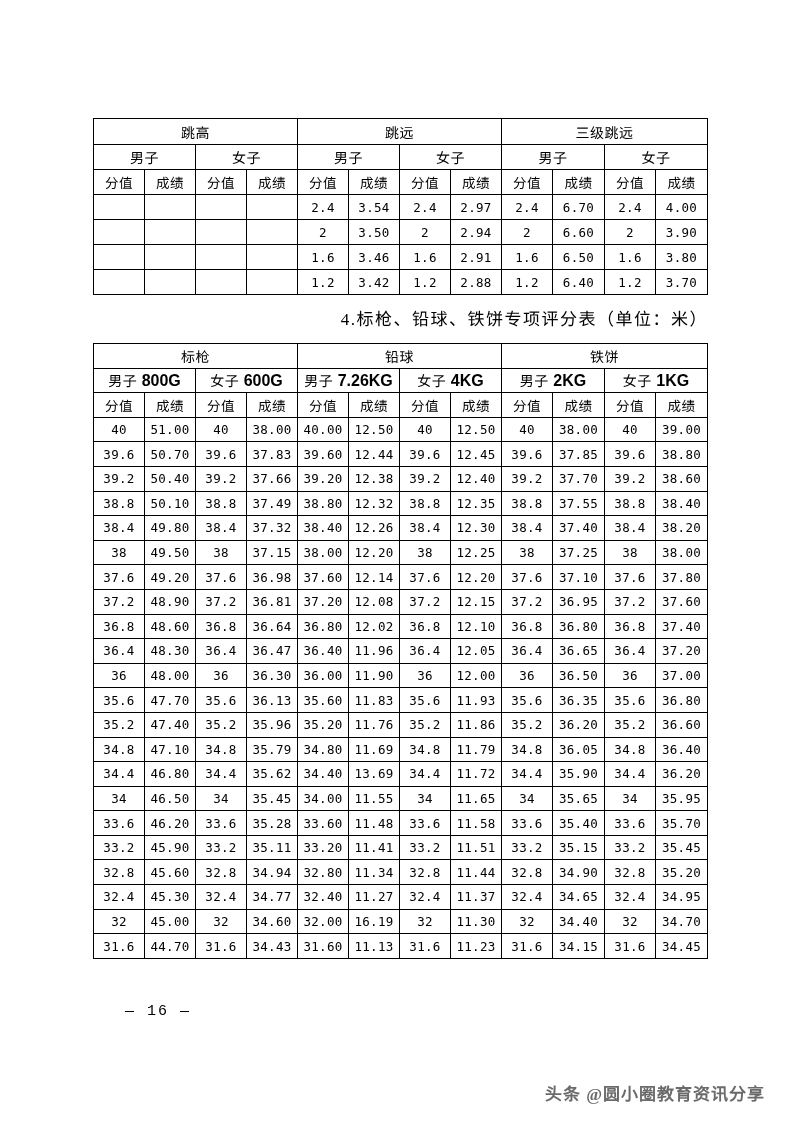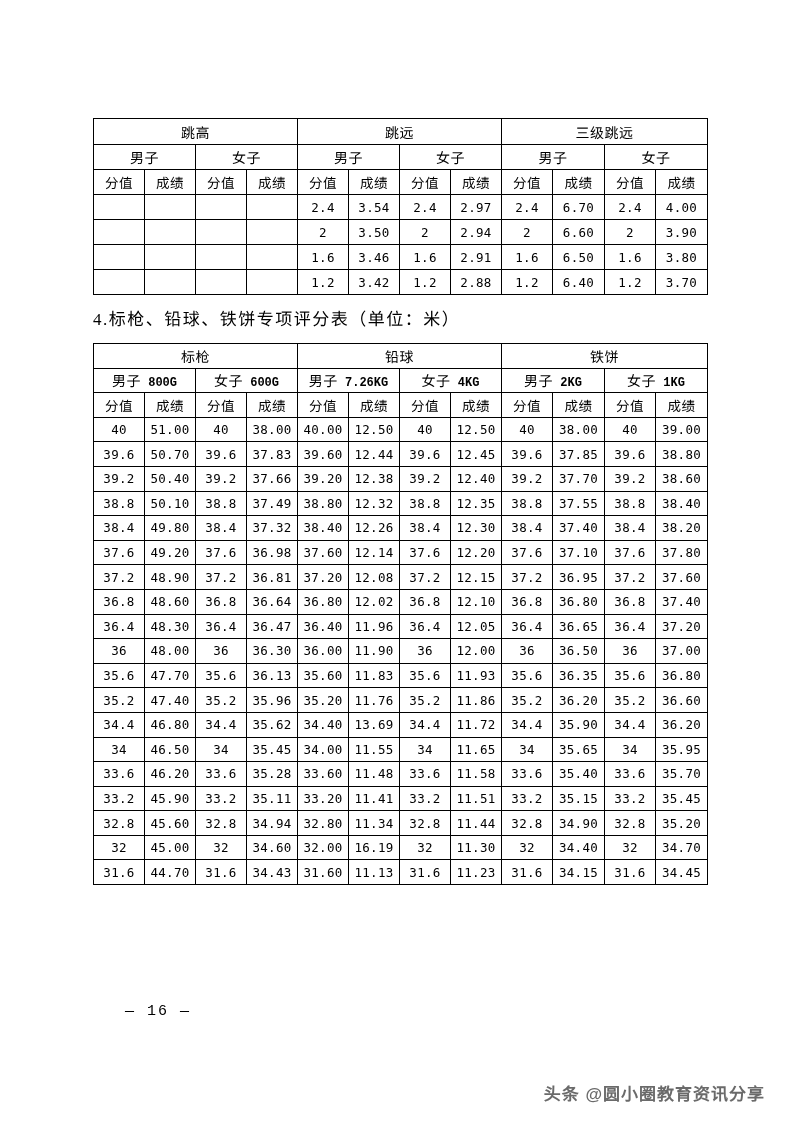--- a/index.html
+++ b/index.html
@@ -43,23 +43,23 @@
   
   .hdr-event,
   .hdr-gender,
   .hdr-col {
     font-family: "Liberation Sans", "DejaVu Sans", sans-serif;
     font-weight: bold;
     font-size: 14px;
     letter-spacing: 0.5px;
   }
   .hdr-gender .weight {
-    font-family: Liberation Mono, monospace;
+    font-family: Liberation Sans, sans-serif;
     font-weight: bold;
-    font-size: 12px;
+    font-size: 16px;
     letter-spacing: 0;
   }
   .hdr-col {
     font-size: 13.5px;
   }
 
   
   .cell-num {
     font-family: "DejaVu Sans Mono", "Liberation Mono", monospace;
     font-size: 12.5px;
@@ -78,21 +78,21 @@
 
   
   #section-title {
     position: absolute;
     left: 93px;
     top: 305px;
     width: 615px;
     font-family: "Liberation Serif", "DejaVu Serif", serif;
     font-size: 17px;
     letter-spacing: 1.5px;
-    text-align: left;
+    text-align: right;
     white-space: nowrap;
   }
 
   
   #table-two {
     position: absolute;
     left: 93px;
     top: 343px;
     width: 615px;
   }
@@ -107,21 +107,21 @@
     font-size: 15px;
     letter-spacing: 2px;
     color: #000000;
   }
 
   
   #watermark {
     position: absolute;
     right: 28px;
     top: 1080px;
-    font-family: Liberation Sans, sans-serif;
+    font-family: Liberation Serif, serif;
     font-size: 17px;
     font-weight: bold;
     color: #5e5e5e;
     letter-spacing: 1px;
     white-space: nowrap;
     opacity: 0.92;
   }
 </style>
 </head>
 <body>
@@ -343,20 +343,34 @@
           <td class="cell-num">38.40</td>
           <td class="cell-num">12.26</td>
           <td class="cell-num">38.4</td>
           <td class="cell-num">12.30</td>
           <td class="cell-num">38.4</td>
           <td class="cell-num">37.40</td>
           <td class="cell-num">38.4</td>
           <td class="cell-num">38.20</td>
         </tr>
         <tr>
+          <td class="cell-num">38</td>
+          <td class="cell-num">49.50</td>
+          <td class="cell-num">38</td>
+          <td class="cell-num">37.15</td>
+          <td class="cell-num">38.00</td>
+          <td class="cell-num">12.20</td>
+          <td class="cell-num">38</td>
+          <td class="cell-num">12.25</td>
+          <td class="cell-num">38</td>
+          <td class="cell-num">37.25</td>
+          <td class="cell-num">38</td>
+          <td class="cell-num">38.00</td>
+        </tr>
+        <tr>
           <td class="cell-num">37.6</td>
           <td class="cell-num">49.20</td>
           <td class="cell-num">37.6</td>
           <td class="cell-num">36.98</td>
           <td class="cell-num">37.60</td>
           <td class="cell-num">12.14</td>
           <td class="cell-num">37.6</td>
           <td class="cell-num">12.20</td>
           <td class="cell-num">37.6</td>
           <td class="cell-num">37.10</td>
@@ -441,20 +455,34 @@
           <td class="cell-num">35.20</td>
           <td class="cell-num">11.76</td>
           <td class="cell-num">35.2</td>
           <td class="cell-num">11.86</td>
           <td class="cell-num">35.2</td>
           <td class="cell-num">36.20</td>
           <td class="cell-num">35.2</td>
           <td class="cell-num">36.60</td>
         </tr>
         <tr>
+          <td class="cell-num">34.8</td>
+          <td class="cell-num">47.10</td>
+          <td class="cell-num">34.8</td>
+          <td class="cell-num">35.79</td>
+          <td class="cell-num">34.80</td>
+          <td class="cell-num">11.69</td>
+          <td class="cell-num">34.8</td>
+          <td class="cell-num">11.79</td>
+          <td class="cell-num">34.8</td>
+          <td class="cell-num">36.05</td>
+          <td class="cell-num">34.8</td>
+          <td class="cell-num">36.40</td>
+        </tr>
+        <tr>
           <td class="cell-num">34.4</td>
           <td class="cell-num">46.80</td>
           <td class="cell-num">34.4</td>
           <td class="cell-num">35.62</td>
           <td class="cell-num">34.40</td>
           <td class="cell-num">13.69</td>
           <td class="cell-num">34.4</td>
           <td class="cell-num">11.72</td>
           <td class="cell-num">34.4</td>
           <td class="cell-num">35.90</td>
@@ -511,20 +539,34 @@
           <td class="cell-num">32.80</td>
           <td class="cell-num">11.34</td>
           <td class="cell-num">32.8</td>
           <td class="cell-num">11.44</td>
           <td class="cell-num">32.8</td>
           <td class="cell-num">34.90</td>
           <td class="cell-num">32.8</td>
           <td class="cell-num">35.20</td>
         </tr>
         <tr>
+          <td class="cell-num">32.4</td>
+          <td class="cell-num">45.30</td>
+          <td class="cell-num">32.4</td>
+          <td class="cell-num">34.77</td>
+          <td class="cell-num">32.40</td>
+          <td class="cell-num">11.27</td>
+          <td class="cell-num">32.4</td>
+          <td class="cell-num">11.37</td>
+          <td class="cell-num">32.4</td>
+          <td class="cell-num">34.65</td>
+          <td class="cell-num">32.4</td>
+          <td class="cell-num">34.95</td>
+        </tr>
+        <tr>
           <td class="cell-num">32</td>
           <td class="cell-num">45.00</td>
           <td class="cell-num">32</td>
           <td class="cell-num">34.60</td>
           <td class="cell-num">32.00</td>
           <td class="cell-num">16.19</td>
           <td class="cell-num">32</td>
           <td class="cell-num">11.30</td>
           <td class="cell-num">32</td>
           <td class="cell-num">34.40</td>

